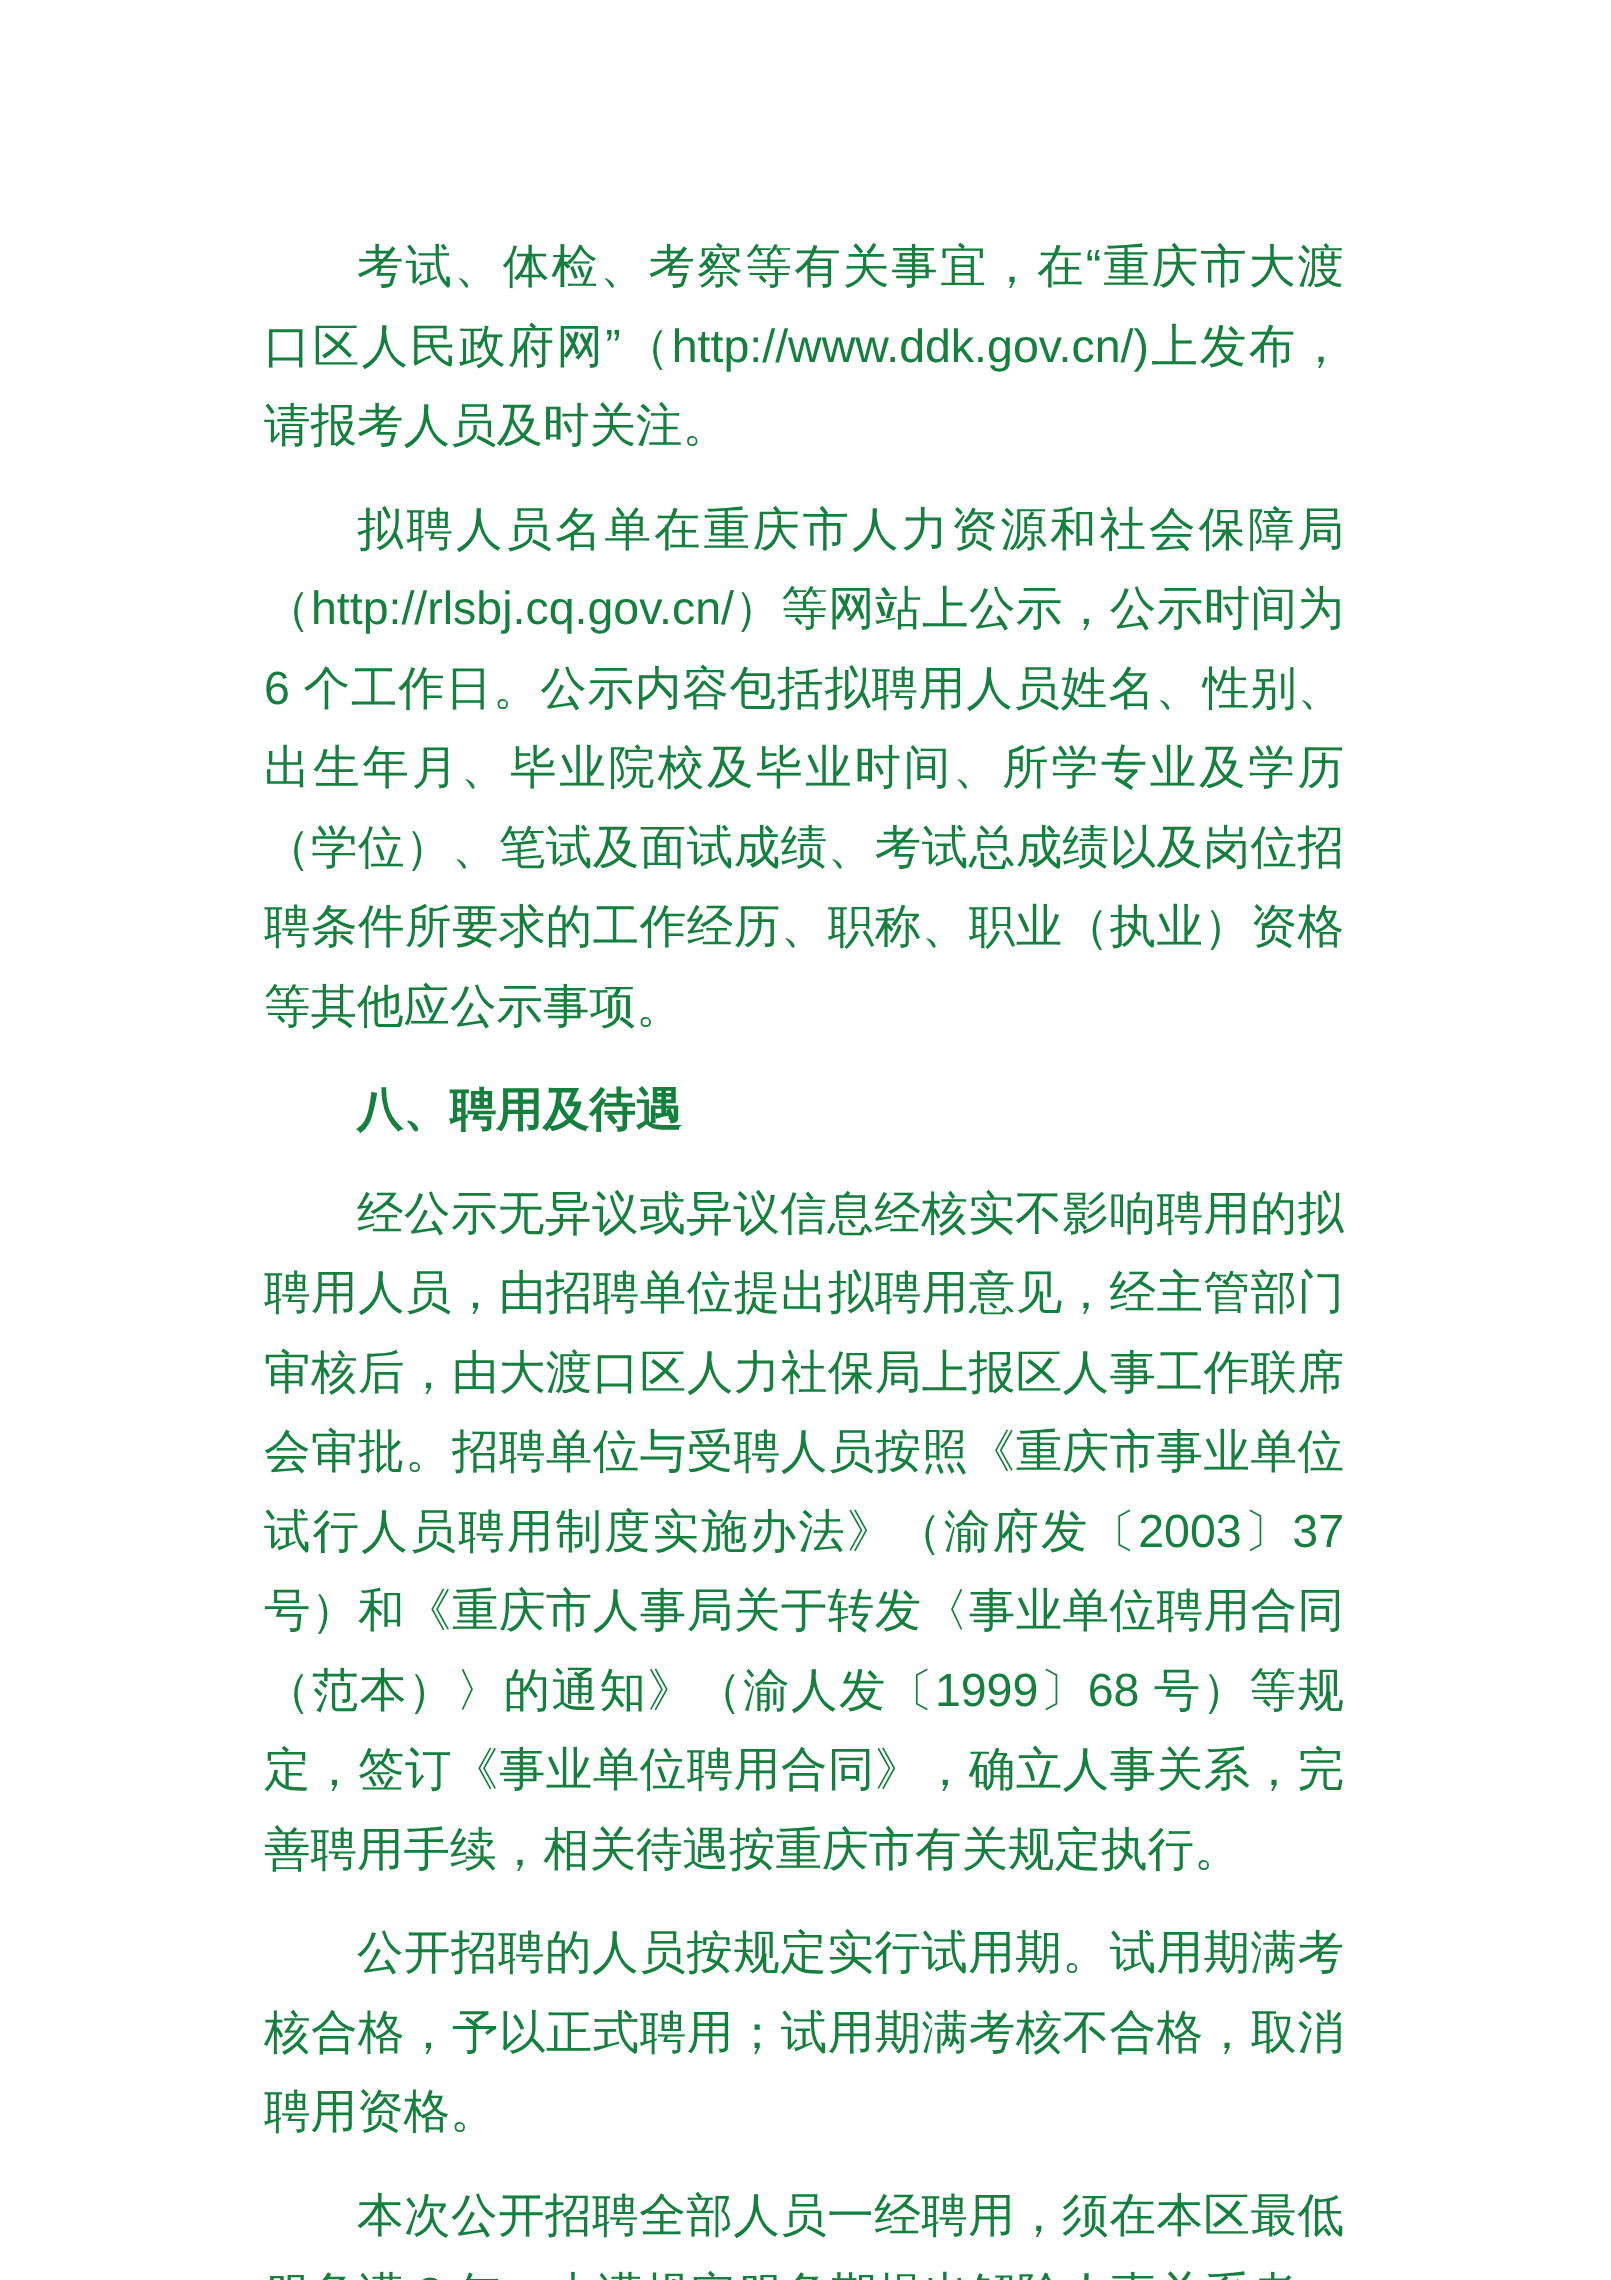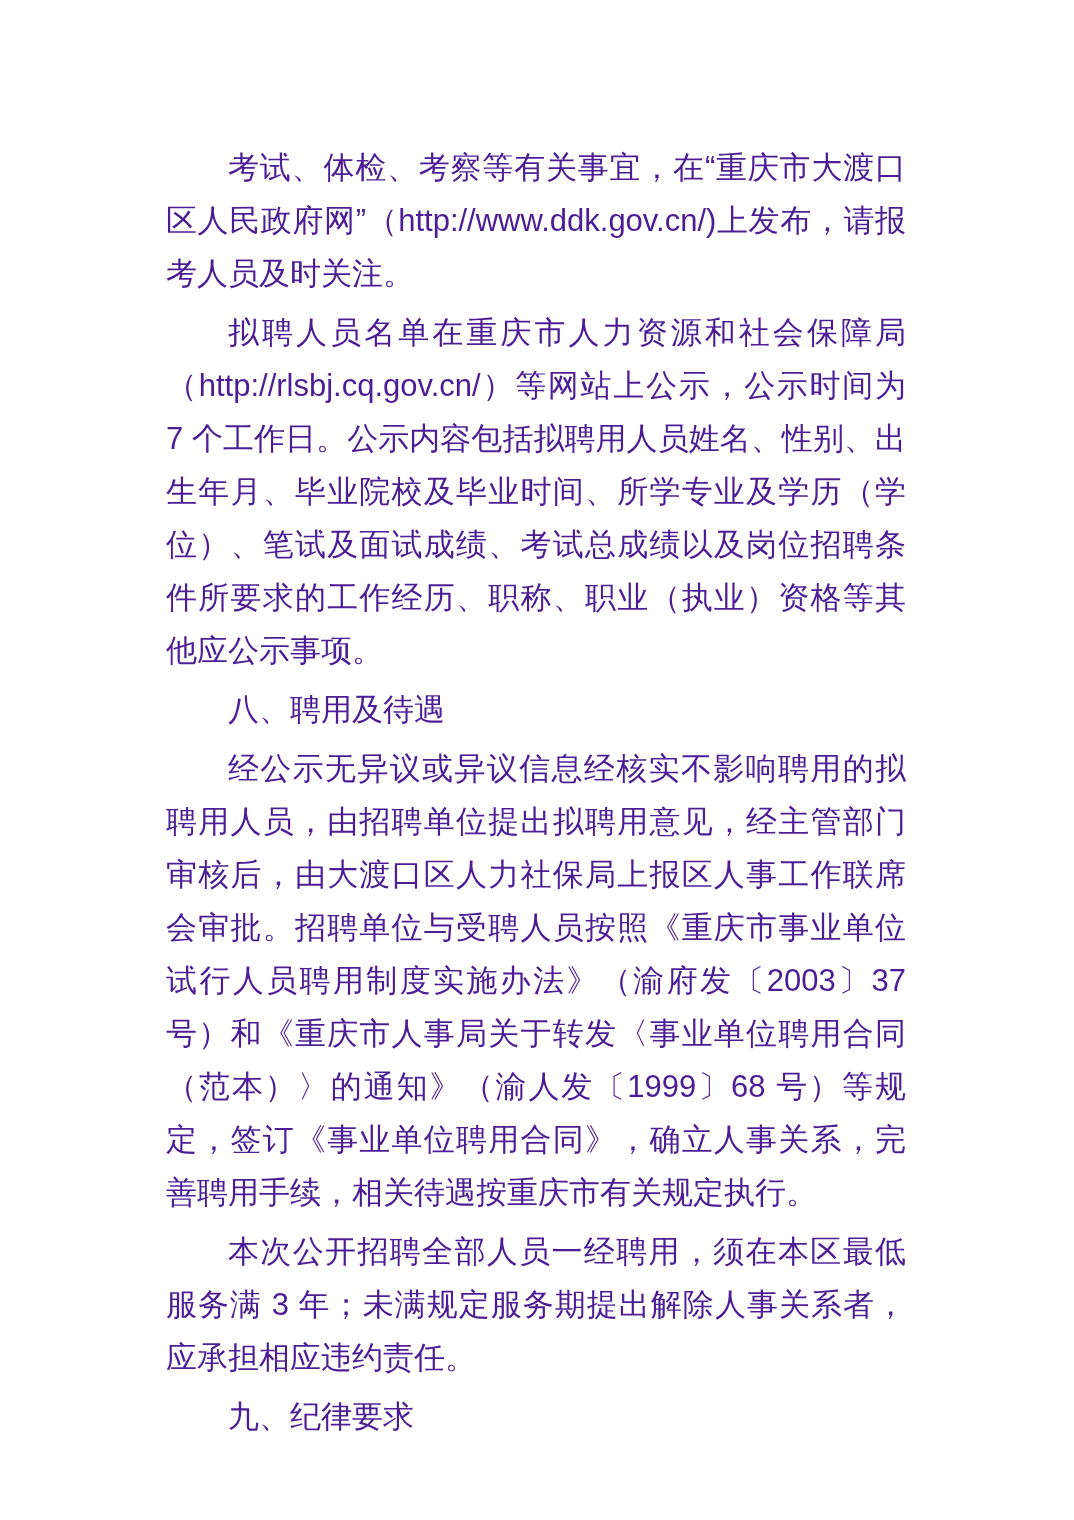--- a/index.html
+++ b/index.html
@@ -14,38 +14,39 @@
     background: #ffffff;
     overflow: hidden;
     font-family: "Liberation Sans", "DejaVu Sans", sans-serif;
   }
   .content {
     box-sizing: border-box;
     padding: 135px 162px 0 160px;
     color: #333333;
   }
   .para, .heading {
-    margin: 6px;
+    margin: 16px;
     font-size: 31px;
     line-height: 53px;
     text-indent: 2em;
     text-align: justify;
     text-align-last: left;
     word-break: break-word;
-    color: #4c1d95;
+    color: #15803d;
   }
   .heading {
-    font-weight: normal;
+    font-weight: bold;
   }
 </style>
 </head>
 <body>
 
 <div class="page">
   <div class="content">
     <p class="para">考试、体检、考察等有关事宜，在“重庆市大渡口区人民政府网”（http://www.ddk.gov.cn/)上发布，请报考人员及时关注。</p>
-    <p class="para">拟聘人员名单在重庆市人力资源和社会保障局（http://rlsbj.cq.gov.cn/）等网站上公示，公示时间为 7 个工作日。公示内容包括拟聘用人员姓名、性别、出生年月、毕业院校及毕业时间、所学专业及学历（学位）、笔试及面试成绩、考试总成绩以及岗位招聘条件所要求的工作经历、职称、职业（执业）资格等其他应公示事项。</p>
+    <p class="para">拟聘人员名单在重庆市人力资源和社会保障局（http://rlsbj.cq.gov.cn/）等网站上公示，公示时间为 6 个工作日。公示内容包括拟聘用人员姓名、性别、出生年月、毕业院校及毕业时间、所学专业及学历（学位）、笔试及面试成绩、考试总成绩以及岗位招聘条件所要求的工作经历、职称、职业（执业）资格等其他应公示事项。</p>
     <p class="heading">八、聘用及待遇</p>
     <p class="para">经公示无异议或异议信息经核实不影响聘用的拟聘用人员，由招聘单位提出拟聘用意见，经主管部门审核后，由大渡口区人力社保局上报区人事工作联席会审批。招聘单位与受聘人员按照《重庆市事业单位试行人员聘用制度实施办法》（渝府发〔2003〕37 号）和《重庆市人事局关于转发〈事业单位聘用合同（范本）〉的通知》（渝人发〔1999〕68 号）等规定，签订《事业单位聘用合同》，确立人事关系，完善聘用手续，相关待遇按重庆市有关规定执行。</p>
+    <p class="para">公开招聘的人员按规定实行试用期。试用期满考核合格，予以正式聘用；试用期满考核不合格，取消聘用资格。</p>
     <p class="para">本次公开招聘全部人员一经聘用，须在本区最低服务满 3 年；未满规定服务期提出解除人事关系者，应承担相应违约责任。</p>
     <p class="heading">九、纪律要求</p>
   </div>
 </div>
 
 </body></html>

